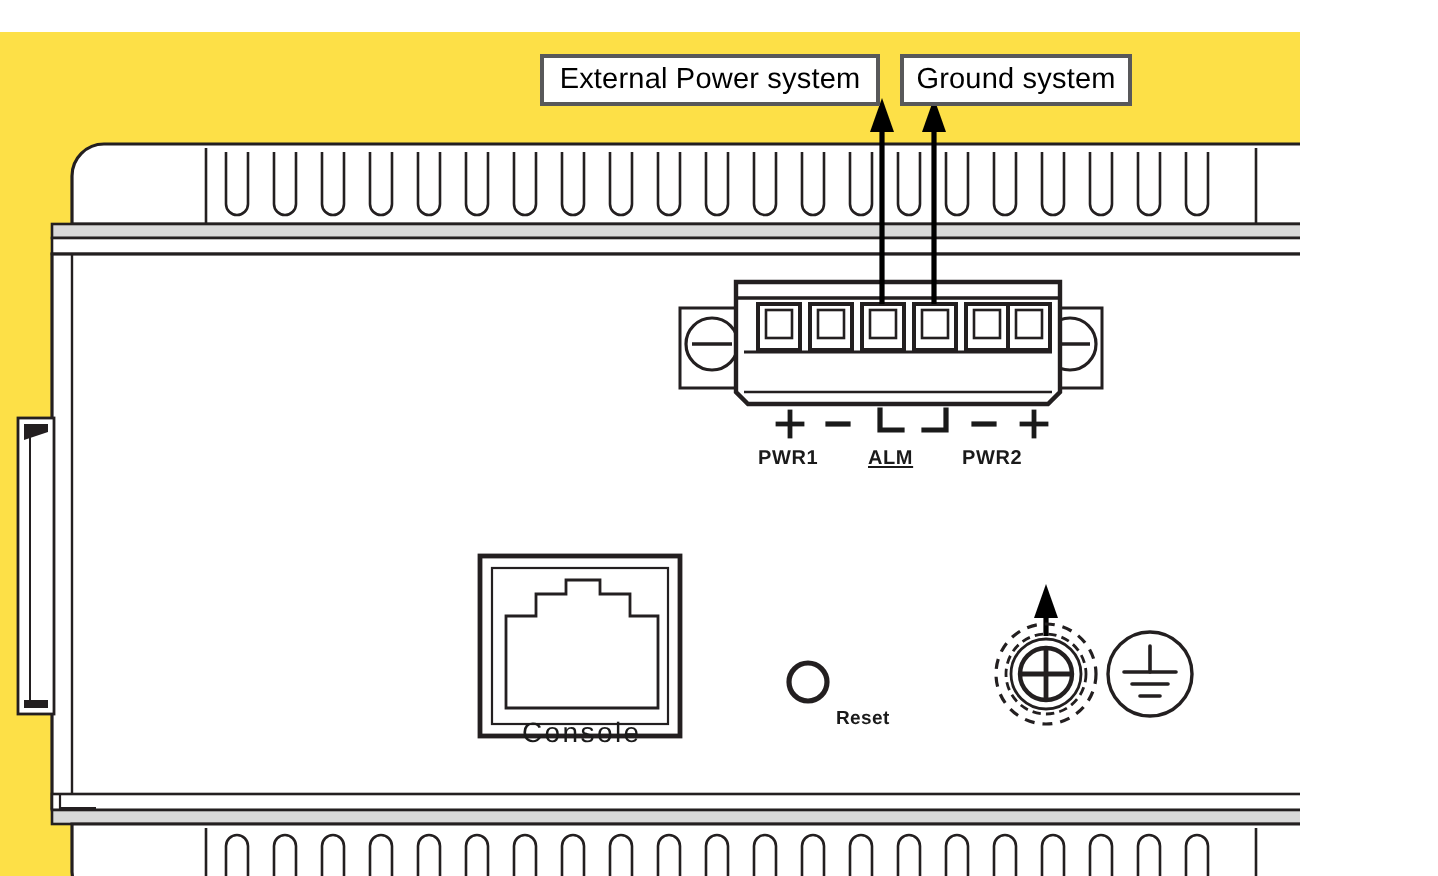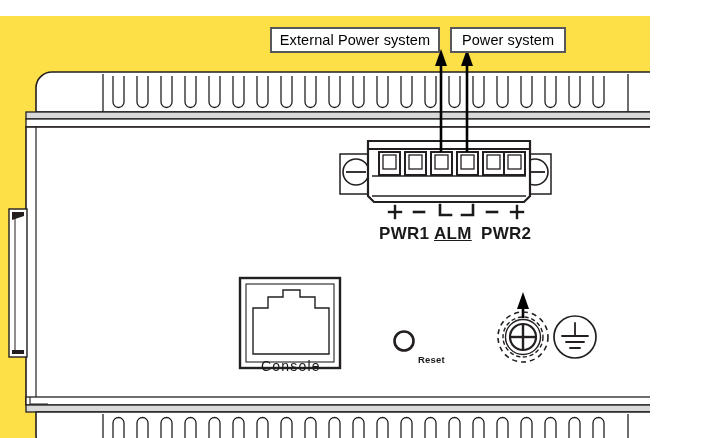--- a/index.html
+++ b/index.html
@@ -37,21 +37,21 @@
     white-space: nowrap;
     font-family: "Liberation Sans", sans-serif;
   }
   #callout-external-power { left: 270px; top: 11px; width: 170px; height: 26px; }
   #callout-alarm          { left: 450px; top: 11px; width: 116px; height: 26px; }
   #callout-ground         { left: 489px; top: 248px; width: 144px; height: 25px; }
 
   .pin-label {
     position: absolute;
     color: #1a1a1a;
-    font-size: 17px;
+    font-size: 10px;
     font-weight: bold;
     letter-spacing: 0.3px;
     white-space: nowrap;
     font-family: "Liberation Sans", sans-serif;
   }
   .port-label {
     position: absolute;
     color: #1a1a1a;
     font-size: 14px;
     letter-spacing: 1.2px;
@@ -381,21 +381,21 @@
       </g>
     </g>
 
   </svg>
 
   <div class="callout-box" id="callout-external-power">
     <span>External Power system</span>
   </div>
 
   <div class="callout-box" id="callout-alarm">
-    <span>Power system</span>
+    <span>Ground system</span>
   </div>
 
 
   <div class="pin-label" style="left:379px; top:208px;">PWR1</div>
 
   <div class="pin-label" style="left:434px; top:208px;text-decoration:underline;">ALM</div>
 
   <div class="pin-label" style="left:481px; top:208px;">PWR2</div>
 
   <div class="port-label" style="left:261px; top:342px;">Console</div>

